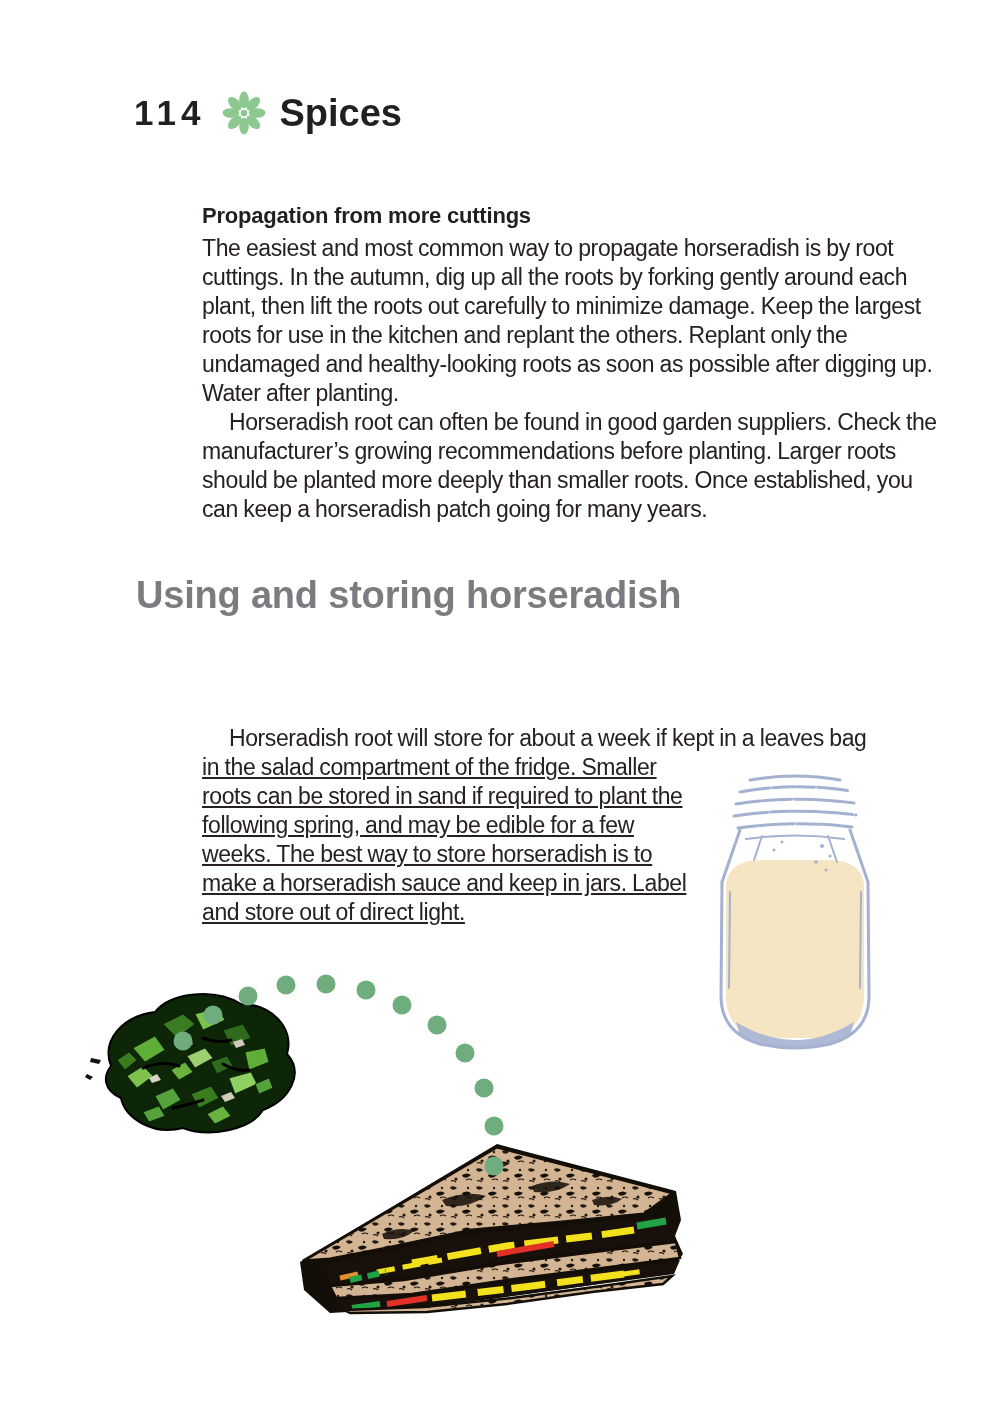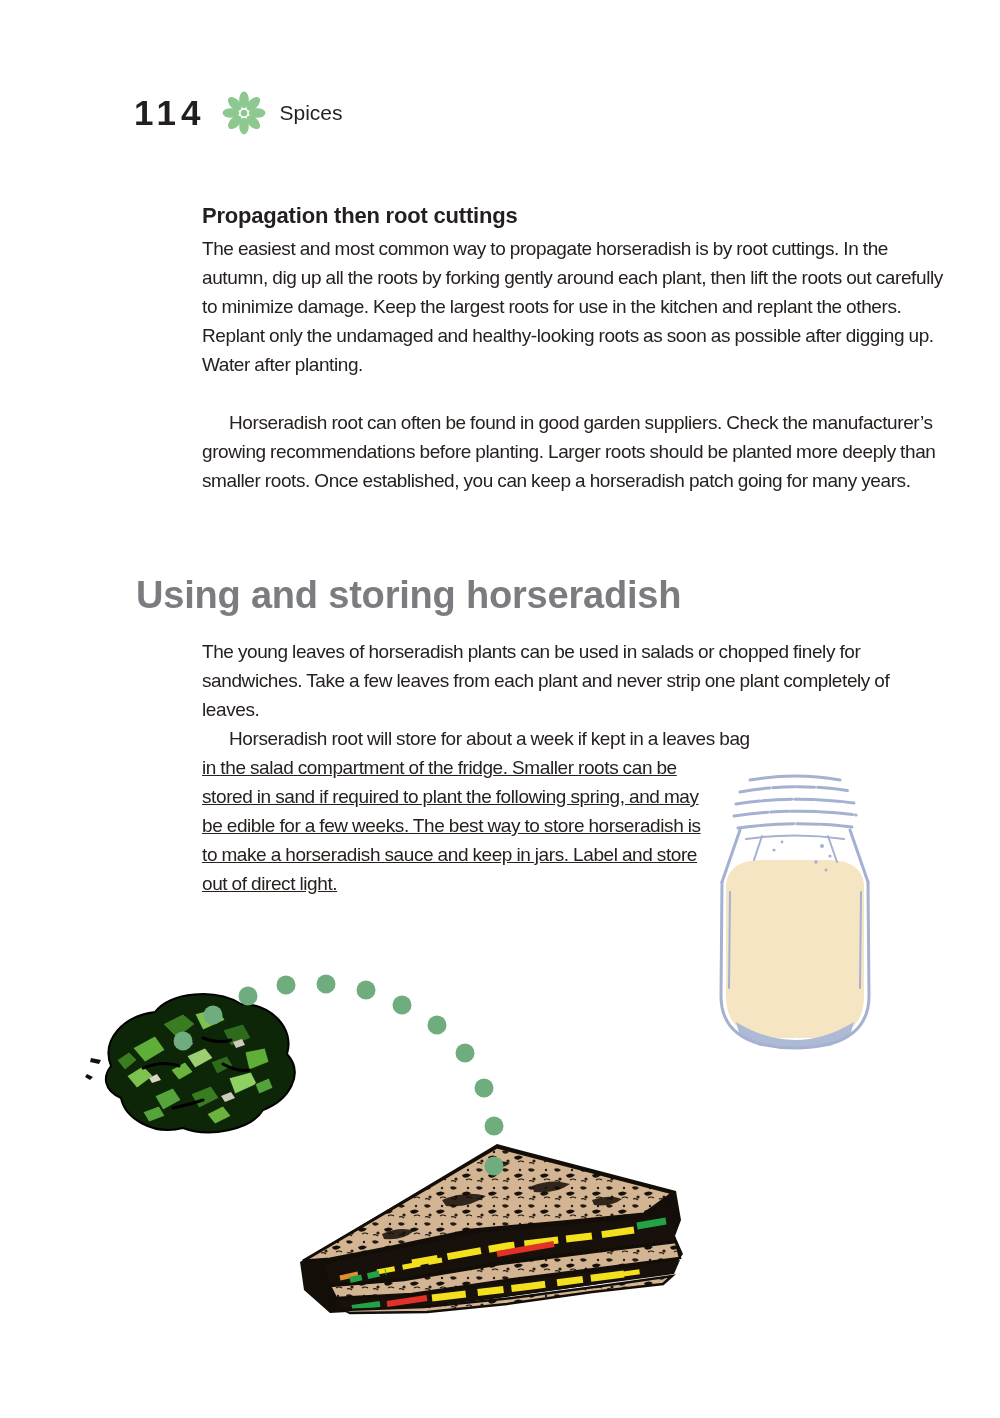--- a/index.html
+++ b/index.html
@@ -5,23 +5,23 @@
   html,body{margin:0;padding:0;background:#ffffff;}
   .page{
     position:relative;width:1000px;height:1418px;background:#ffffff;overflow:hidden;
     font-family:"Liberation Sans",sans-serif;color:#26211e;
   }
   .abs{position:absolute;}
   
   .header{left:134px;top:90px;display:flex;align-items:center;}
   .pagenum{font-size:35px;font-weight:700;letter-spacing:5px;color:#231f20;}
   .flower{margin-left:16px;margin-right:12px;width:46px;height:46px;}
-  .sectionlabel{font-size:21px;font-weight:400;color:#231f20;text-align:center;}
+  .sectionlabel{font-size:38px;font-weight:700;color:#231f20;text-align:center;}
   
-  .bodytext{font-size:19px;line-height:29px;letter-spacing:-0.4px;word-spacing:-0.5px;color:#26211e;}
+  .bodytext{font-size:23px;line-height:29px;letter-spacing:-0.4px;word-spacing:-0.5px;color:#26211e;}
   .subhead{left:202px;top:203px;font-size:22px;font-weight:700;color:#231f20;letter-spacing:-0.2px;}
   .para1{left:202px;top:234px;width:748px;}
   .para2{left:202px;top:408px;width:748px;text-indent:27px;}
   .h2gray{left:136px;top:574px;font-size:38px;font-weight:700;color:#7b7c80;letter-spacing:-0.2px;}
   .para3{left:202px;top:637px;width:748px;}
   .para4a{left:202px;top:724px;width:748px;text-indent:27px;}
   .para4b{left:202px;top:753px;width:502px;text-decoration:underline;}
   
   .jar{left:710px;top:770px;width:172px;height:292px;}
   .clump{left:83px;top:978px;width:232px;height:172px;}
@@ -44,25 +44,24 @@
         <ellipse cx="0" cy="-12.5" rx="4.6" ry="8.0" transform="rotate(180)"></ellipse>
         <ellipse cx="0" cy="-12.5" rx="4.6" ry="8.0" transform="rotate(225)"></ellipse>
         <ellipse cx="0" cy="-12.5" rx="4.6" ry="8.0" transform="rotate(270)"></ellipse>
         <ellipse cx="0" cy="-12.5" rx="4.6" ry="8.0" transform="rotate(315)"></ellipse>
         <circle cx="0" cy="0" r="3.2"></circle>
       </g>
     </svg>
     <span class="sectionlabel">Spices</span>
   </div>
 
-  <div class="abs subhead">Propagation then root cuttings</div>
+  <div class="abs subhead">Propagation from more cuttings</div>
   <div class="abs bodytext para1">The easiest and most common way to propagate horseradish is by root cuttings. In the autumn, dig up all the roots by forking gently around each plant, then lift the roots out carefully to minimize damage. Keep the largest roots for use in the kitchen and replant the others. Replant only the undamaged and healthy-looking roots as soon as possible after digging up. Water after planting.</div>
   <div class="abs bodytext para2">Horseradish root can often be found in good garden suppliers. Check the manufacturer’s growing recommendations before planting. Larger roots should be planted more deeply than smaller roots. Once established, you can keep a horseradish patch going for many years.</div>
   <div class="abs h2gray">Using and storing horseradish</div>
-  <div class="abs bodytext para3">The young leaves of horseradish plants can be used in salads or chopped finely for sandwiches. Take a few leaves from each plant and never strip one plant completely of leaves.</div>
   <div class="abs bodytext para4a">Horseradish root will store for about a week if kept in a leaves bag</div>
   <div class="abs bodytext para4b">in the salad compartment of the fridge. Smaller roots can be stored in sand if required to plant the following spring, and may be edible for a few weeks. The best way to store horseradish is to make a horseradish sauce and keep in jars. Label and store out of direct light.</div>
 
   <svg class="abs jar" viewBox="0 0 172 292">
 
     <path fill="#f5e5c2" d="M16,114 Q19,90 52,90 L118,90 Q151,90 154,114 L154,226 Q154,262 118,268 L52,268 Q16,262 16,226 Z"></path>
 
     <path fill="#aeb9d5" d="M26,252 Q85,288 144,252 L140,266 Q85,292 30,266 Z"></path>
 
     <g stroke="#a5b1d1" stroke-width="3" fill="none" stroke-linecap="round">

